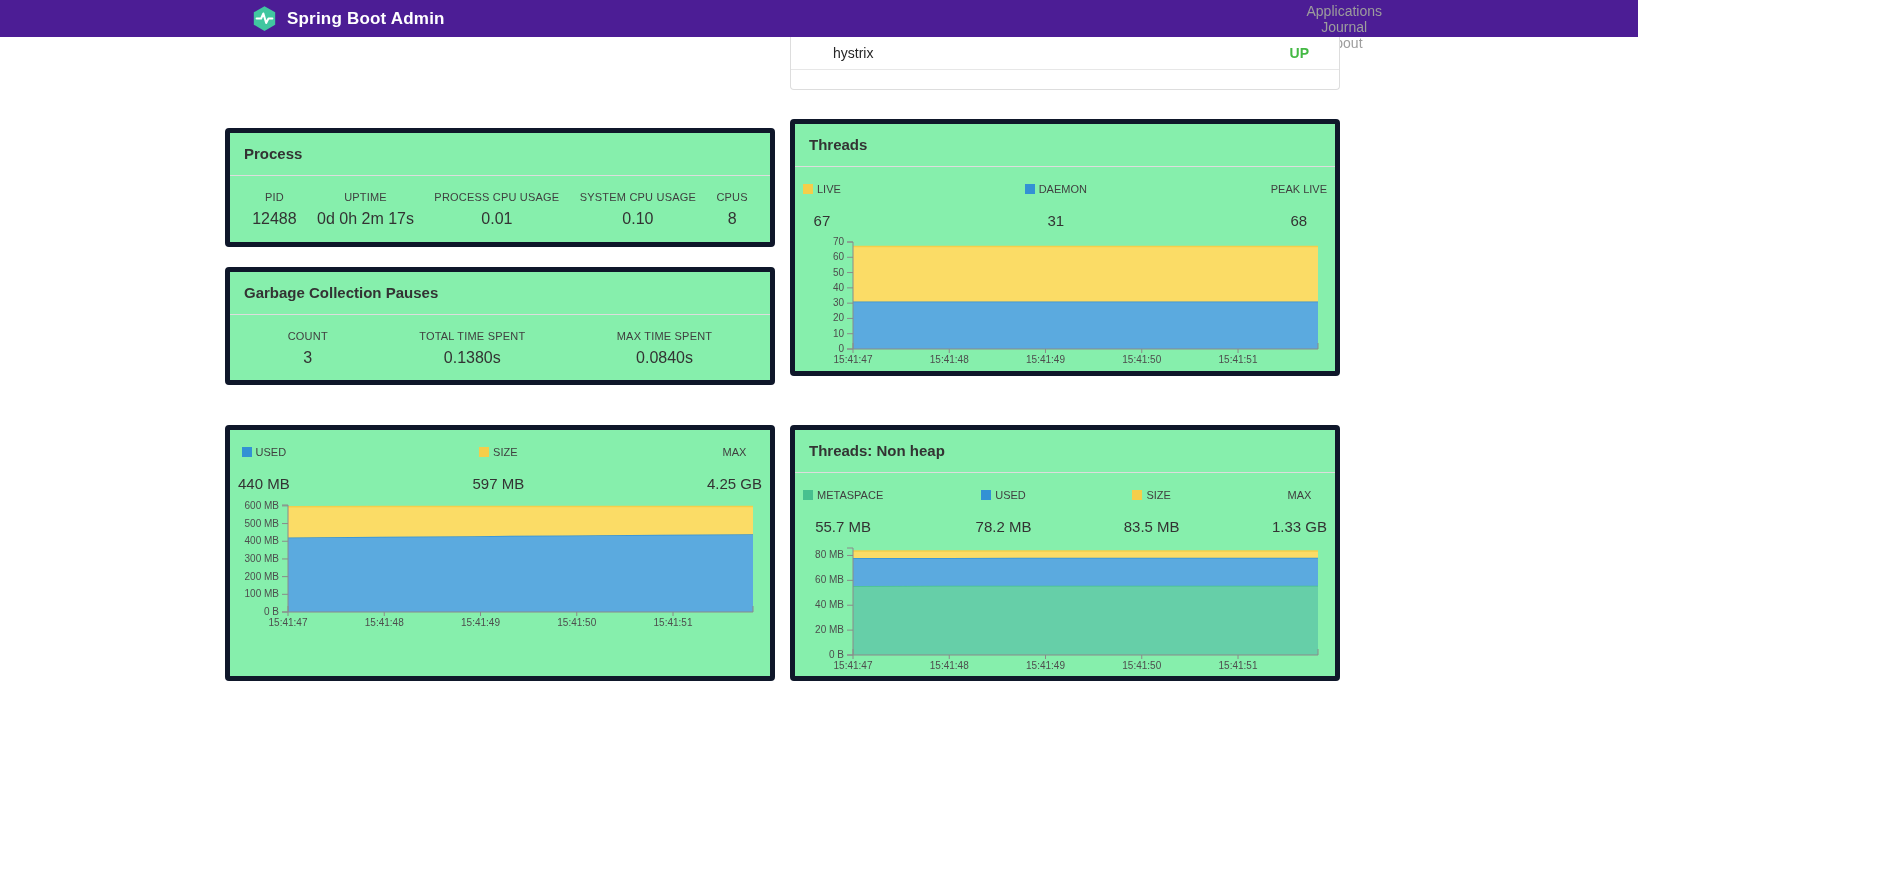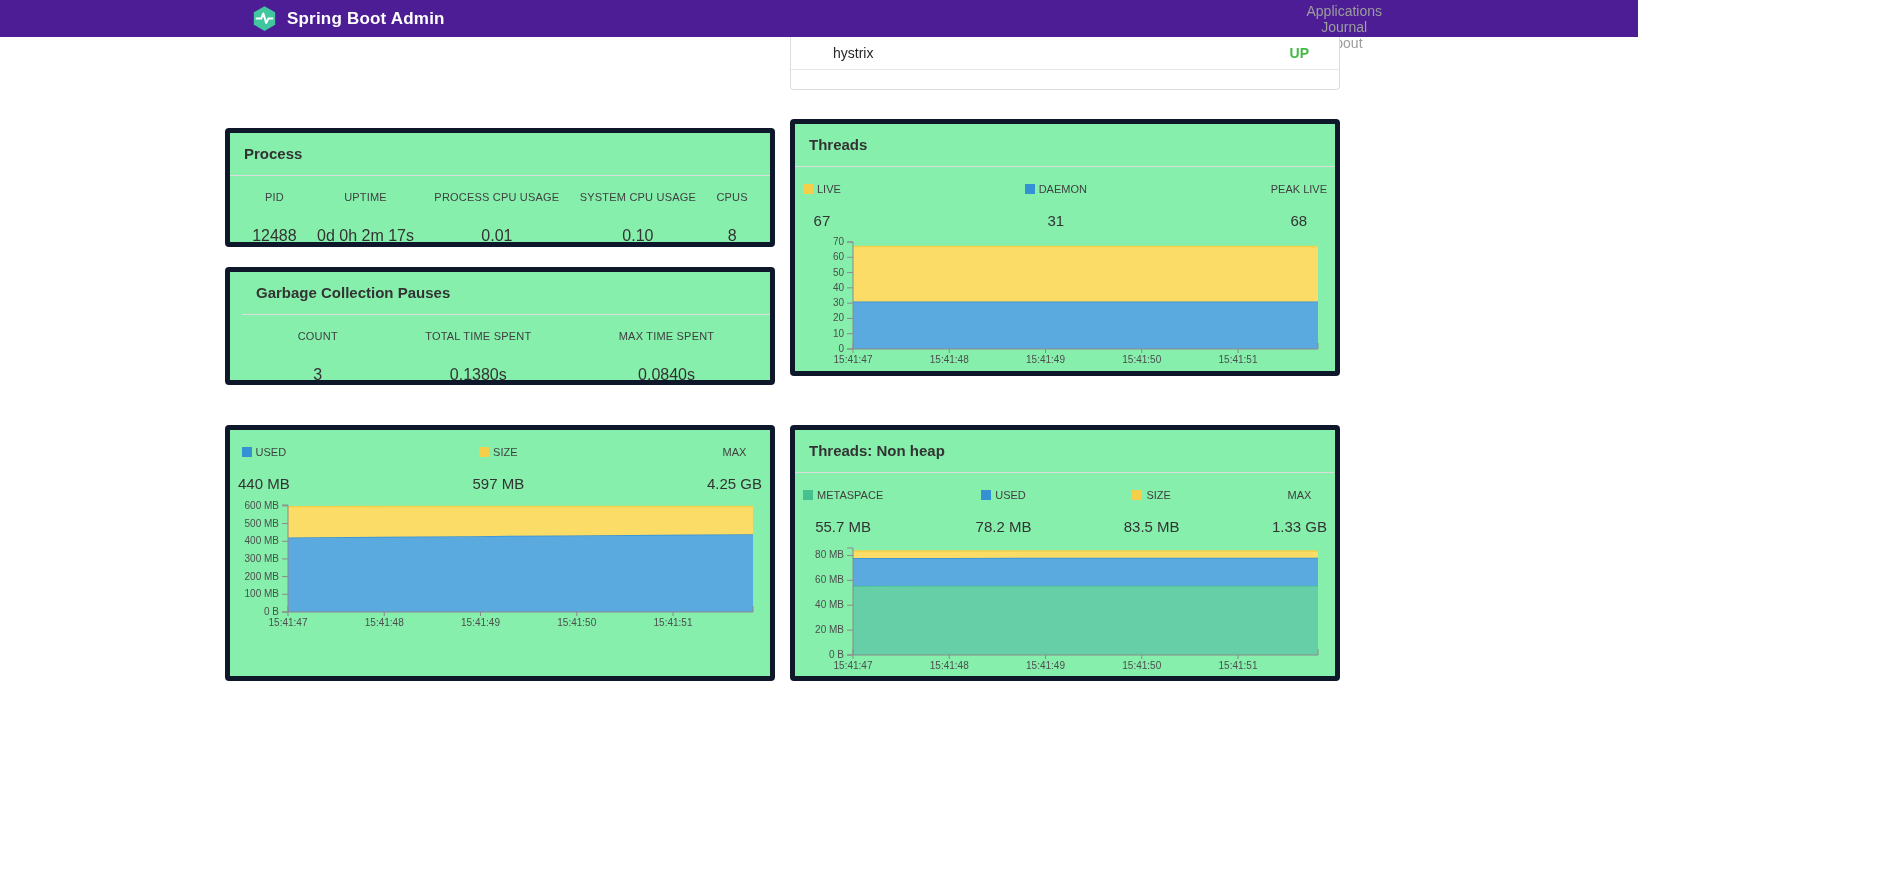--- a/index.html
+++ b/index.html
@@ -49,21 +49,21 @@
     font-size: 14px;
   }
   .app-name { color: #262626; cursor: pointer; }
   .app-status { font-weight: bold; font-size: 14px; }
   
   .metrics-row {
     display: flex; justify-content: space-around; align-items: flex-start;
     padding: 15px 12px 0 12px; text-align: center;
   }
   .metric-label { font-size: 11px; color: #404040; letter-spacing: .2px; white-space: nowrap; }
-  .metric-value { font-size: 16px; color: #333; margin-top: 24px; white-space: nowrap; }
+  .metric-value { font-size: 16px; color: #333; margin-top: 7px; white-space: nowrap; }
   
   .legend-row {
     display: flex; justify-content: space-between; align-items: flex-start;
     padding: 16px 8px 0 8px; text-align: center;
   }
   .legend-top { display: flex; align-items: center; justify-content: center; gap: 4px; }
   .swatch { width: 10px; height: 10px; display: inline-block; }
   .legend-label { font-size: 11px; color: #404040; white-space: nowrap; }
   .legend-value { font-size: 15px; color: #333; margin-top: 17px; }
   
@@ -116,21 +116,21 @@
       <div class="metric-label">SYSTEM CPU USAGE</div>
       <div class="metric-value">0.10</div>
     </div>
     <div class="metric">
       <div class="metric-label">CPUS</div>
       <div class="metric-value">8</div>
     </div>
   </div>
 </section>
 
-<section class="card" style="left:225px; top:267px; width:550px; height:118px;padding-left:12px;">
+<section class="card" style="left:225px; top:267px; width:550px; height:118px;">
   <header class="card-heading">Garbage Collection Pauses</header>
   <div class="metrics-row">
     <div class="metric">
       <div class="metric-label">COUNT</div>
       <div class="metric-value">3</div>
     </div>
     <div class="metric">
       <div class="metric-label">TOTAL TIME SPENT</div>
       <div class="metric-value">0.1380s</div>
     </div>

